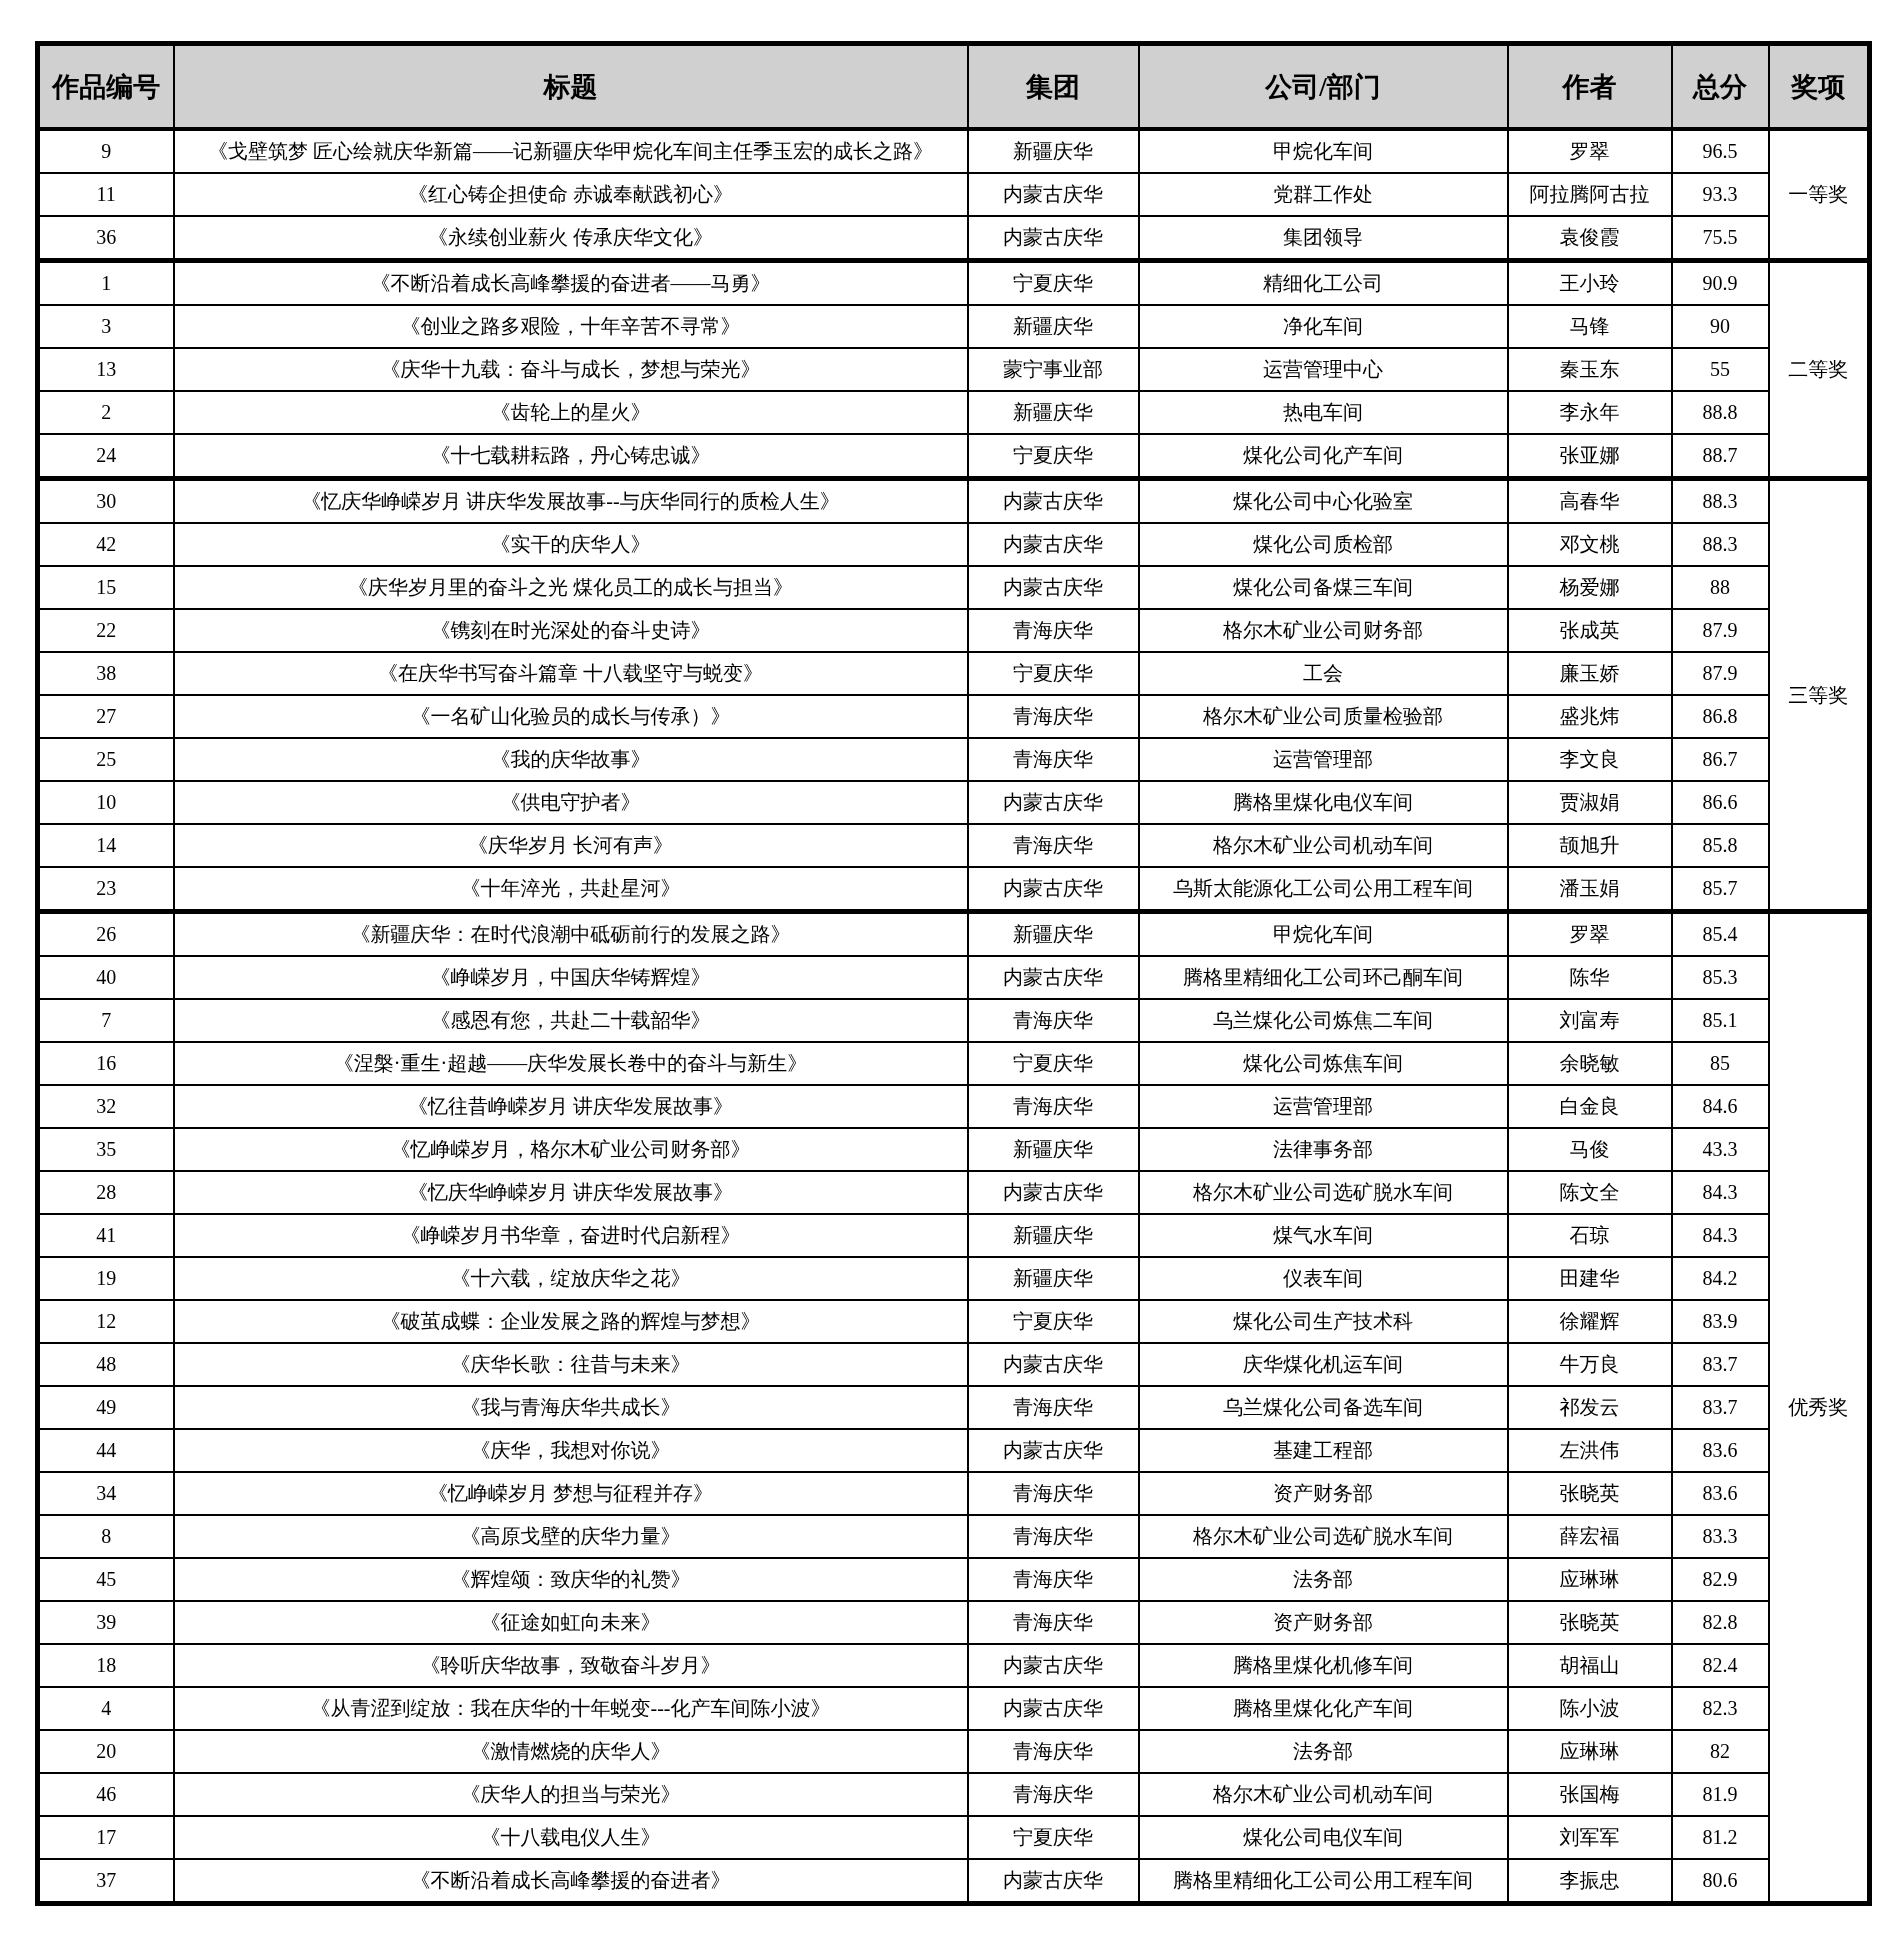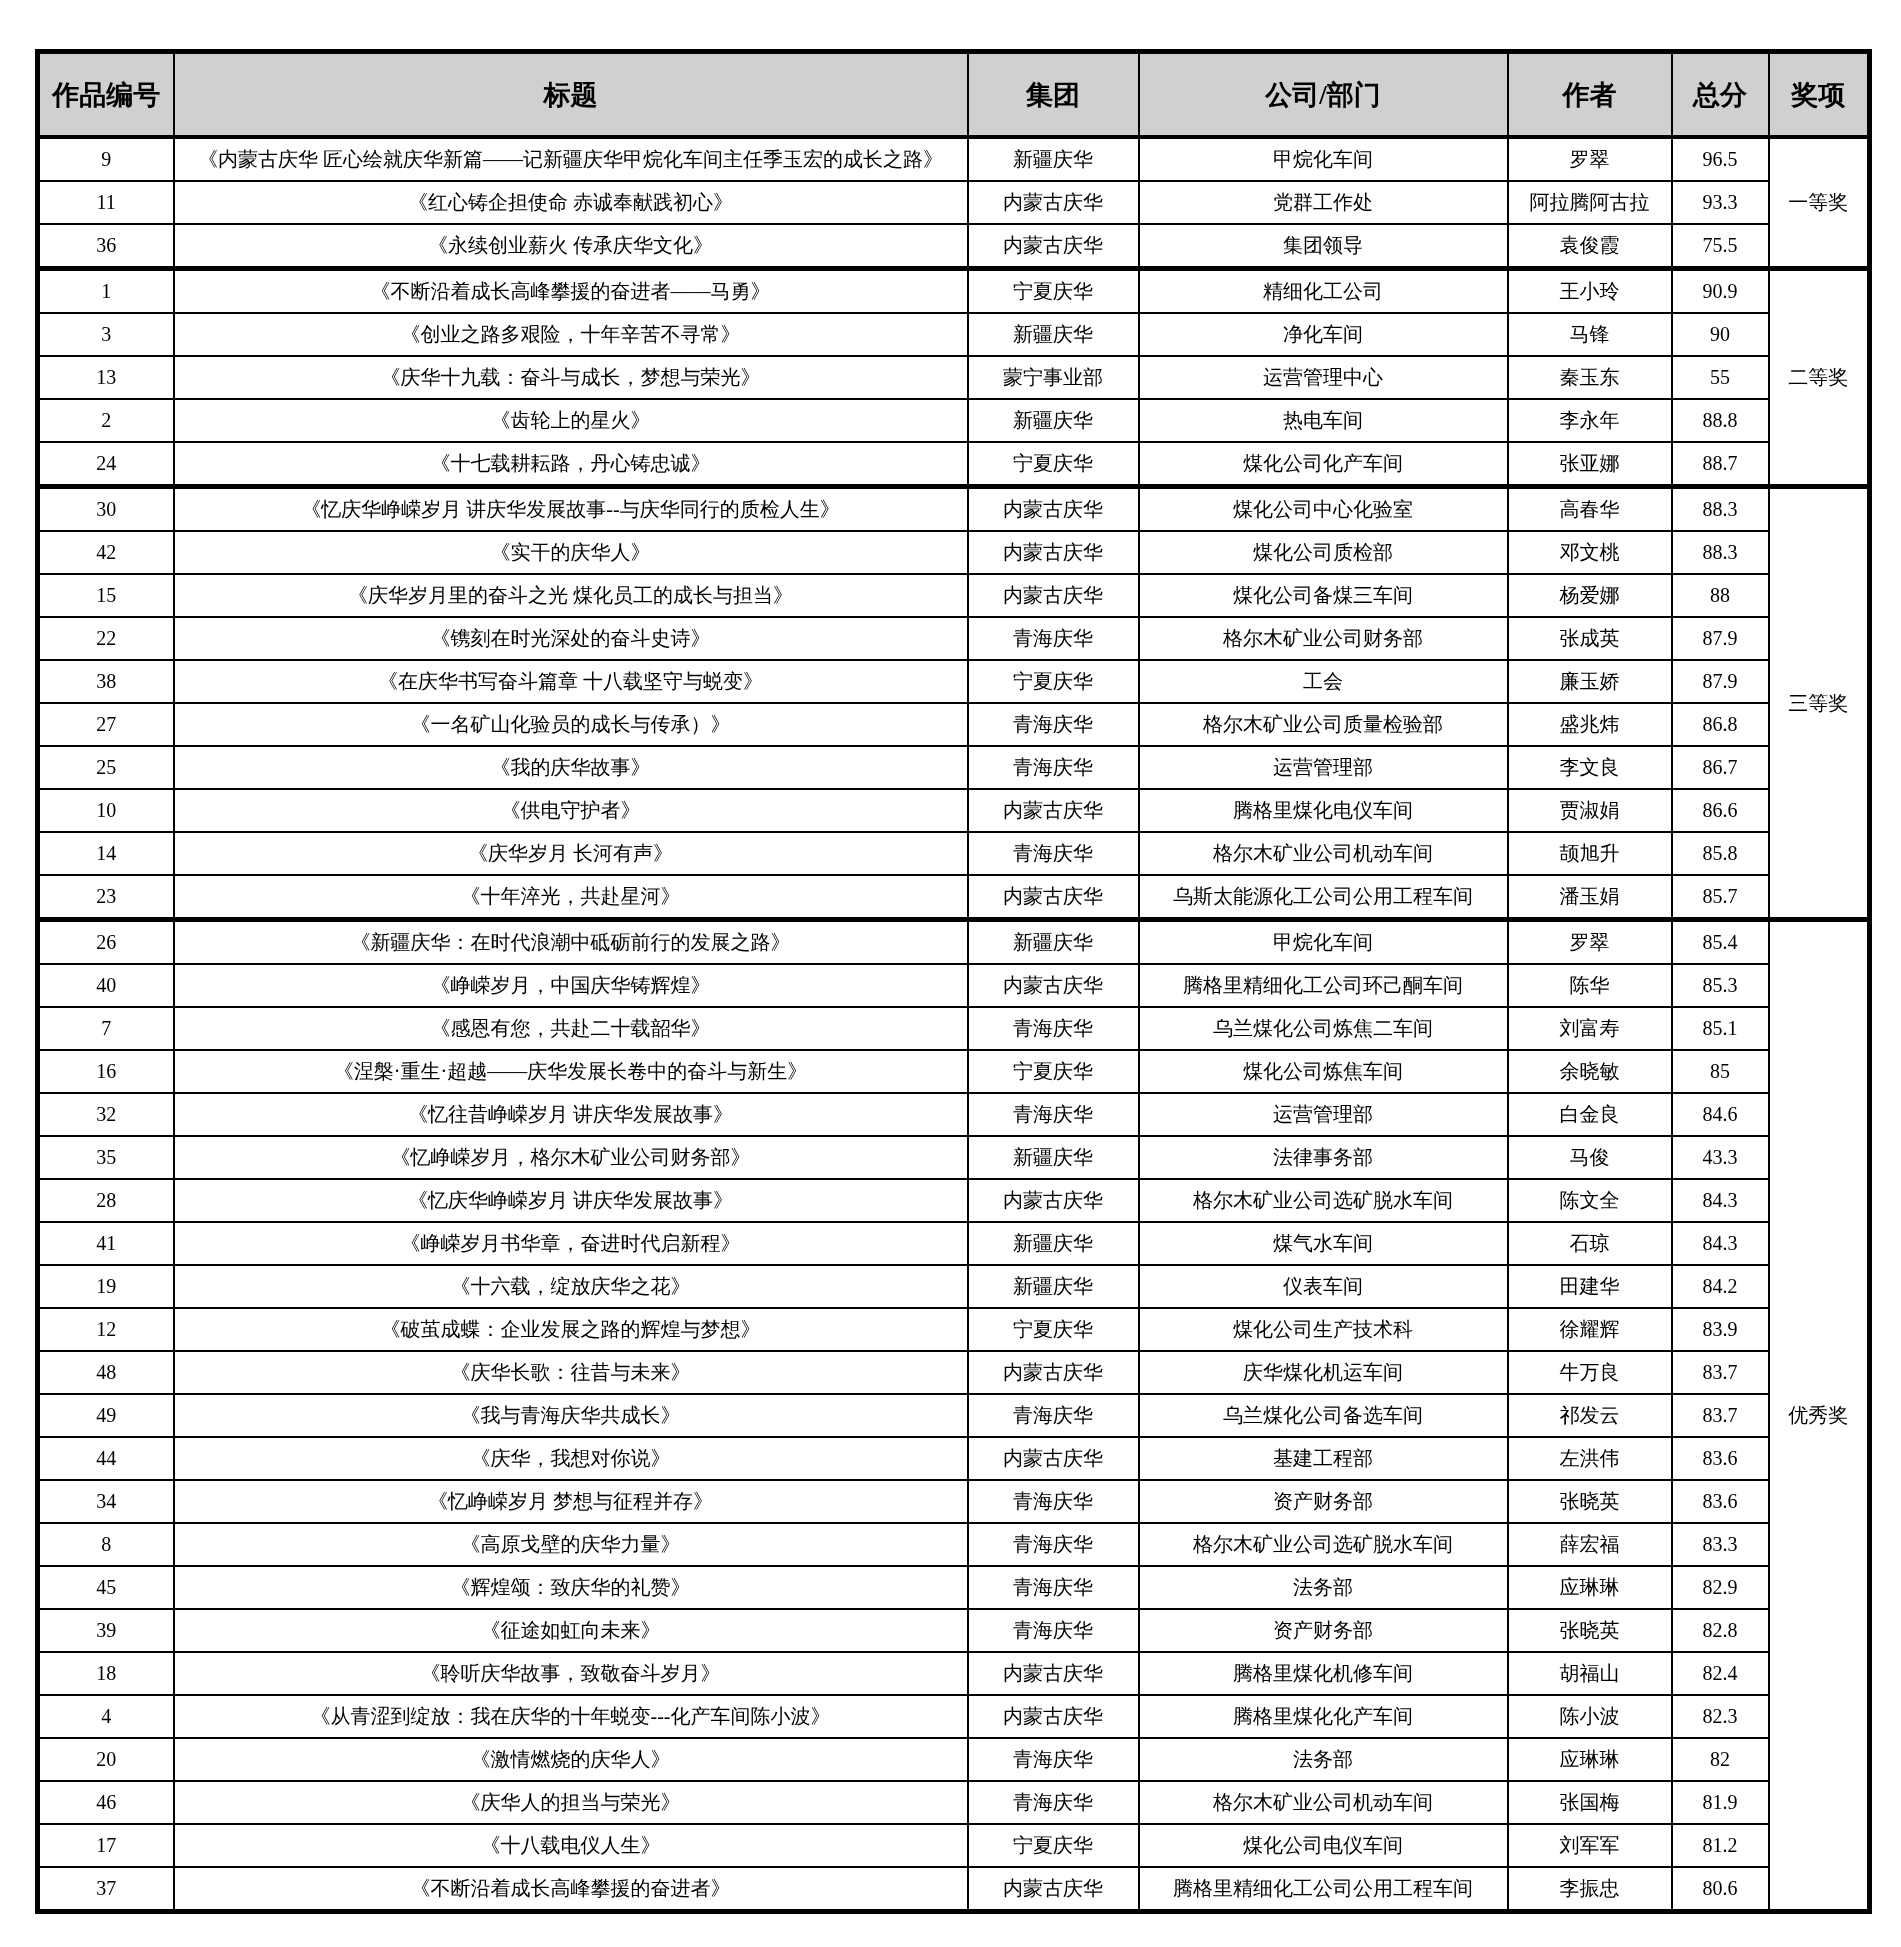--- a/index.html
+++ b/index.html
@@ -14,21 +14,20 @@
     position: absolute;
     left: 35px;
     top: 41px;
     width: 1831px;
   }
   table.results {
     border-collapse: collapse;
     table-layout: fixed;
     width: 1831px;
     border: 5.5px solid #000000;
-    margin-top: 8px;
   }
   table.results th,
   table.results td {
     border: 2.8px solid #000000;
     text-align: center;
     vertical-align: middle;
     overflow: hidden;
     white-space: nowrap;
     padding: 0 1.8px;
     color: #000000;
@@ -73,21 +72,21 @@
         <th>集团</th>
         <th>公司/部门</th>
         <th>作者</th>
         <th>总分</th>
         <th>奖项</th>
       </tr>
     </thead>
     <tbody>
         <tr>
           <td>9</td>
-          <td>《内蒙古庆华 匠心绘就庆华新篇——记新疆庆华甲烷化车间主任季玉宏的成长之路》</td>
+          <td>《戈壁筑梦 匠心绘就庆华新篇——记新疆庆华甲烷化车间主任季玉宏的成长之路》</td>
           <td>新疆庆华</td>
           <td>甲烷化车间</td>
           <td>罗翠</td>
           <td>96.5</td>
           <td rowspan="3" class="award-cell">一等奖</td>
         </tr>
         <tr>
           <td>11</td>
           <td>《红心铸企担使命 赤诚奉献践初心》</td>
           <td>内蒙古庆华</td>

